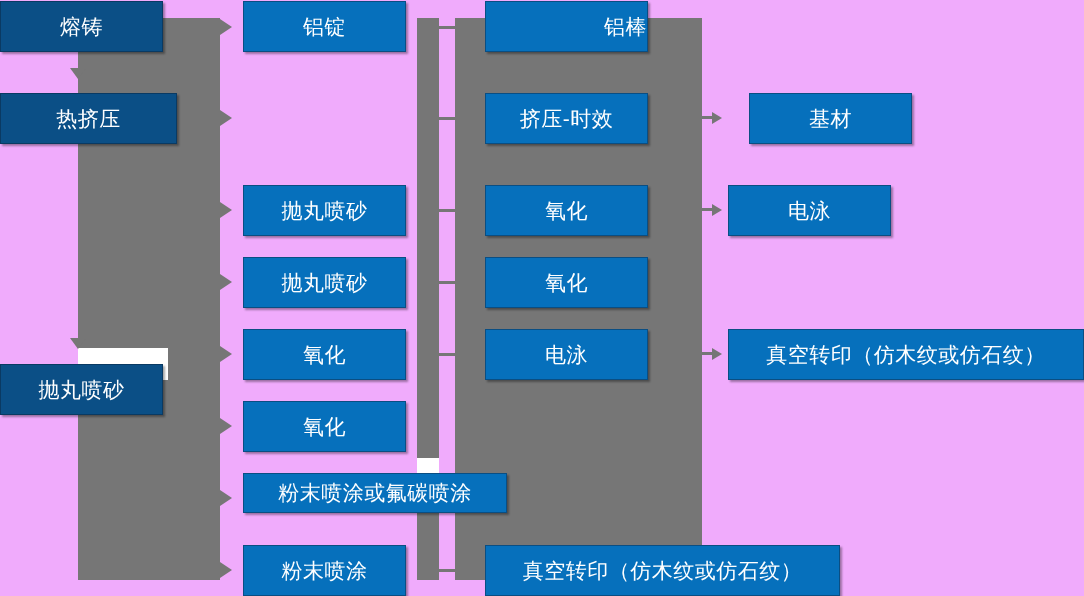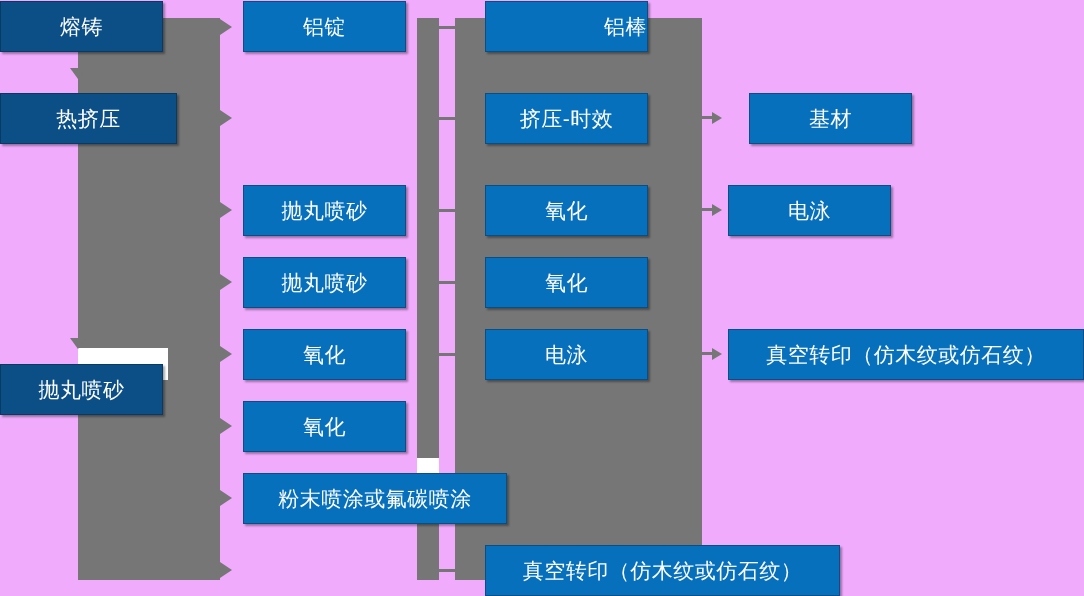--- a/index.html
+++ b/index.html
@@ -140,22 +140,25 @@
   </div>
   <div class="box mid" style="left:243px; top:257px; width:163px; height:51px;">
     <span class="cap">抛丸喷砂</span>
   </div>
   <div class="box mid" style="left:243px; top:329px; width:163px; height:51px;">
     <span class="cap">氧化</span>
   </div>
   <div class="box mid" style="left:243px; top:401px; width:163px; height:51px;">
     <span class="cap">氧化</span>
   </div>
-  <div class="box mid" style="left:243px; top:473px; width:264px; height:51px;">
+  <div class="box mid" style="left:243px; top:473px; width:264px; height:40px;">
     <span class="cap">粉末喷涂或氟碳喷涂</span>
+  </div>
+  <div class="box mid" style="left:243px; top:545px; width:163px; height:51px;">
+    <span class="cap">粉末喷涂</span>
   </div>
 
   <div class="box mid" style="left:485px; top:1px; width:163px; height:51px;justify-content:flex-end;">
     <span class="cap">铝棒</span>
   </div>
   <div class="box mid" style="left:485px; top:93px; width:163px; height:51px;">
     <span class="cap">挤压-时效</span>
   </div>
   <div class="box mid" style="left:485px; top:185px; width:163px; height:51px;">
     <span class="cap">氧化</span>

